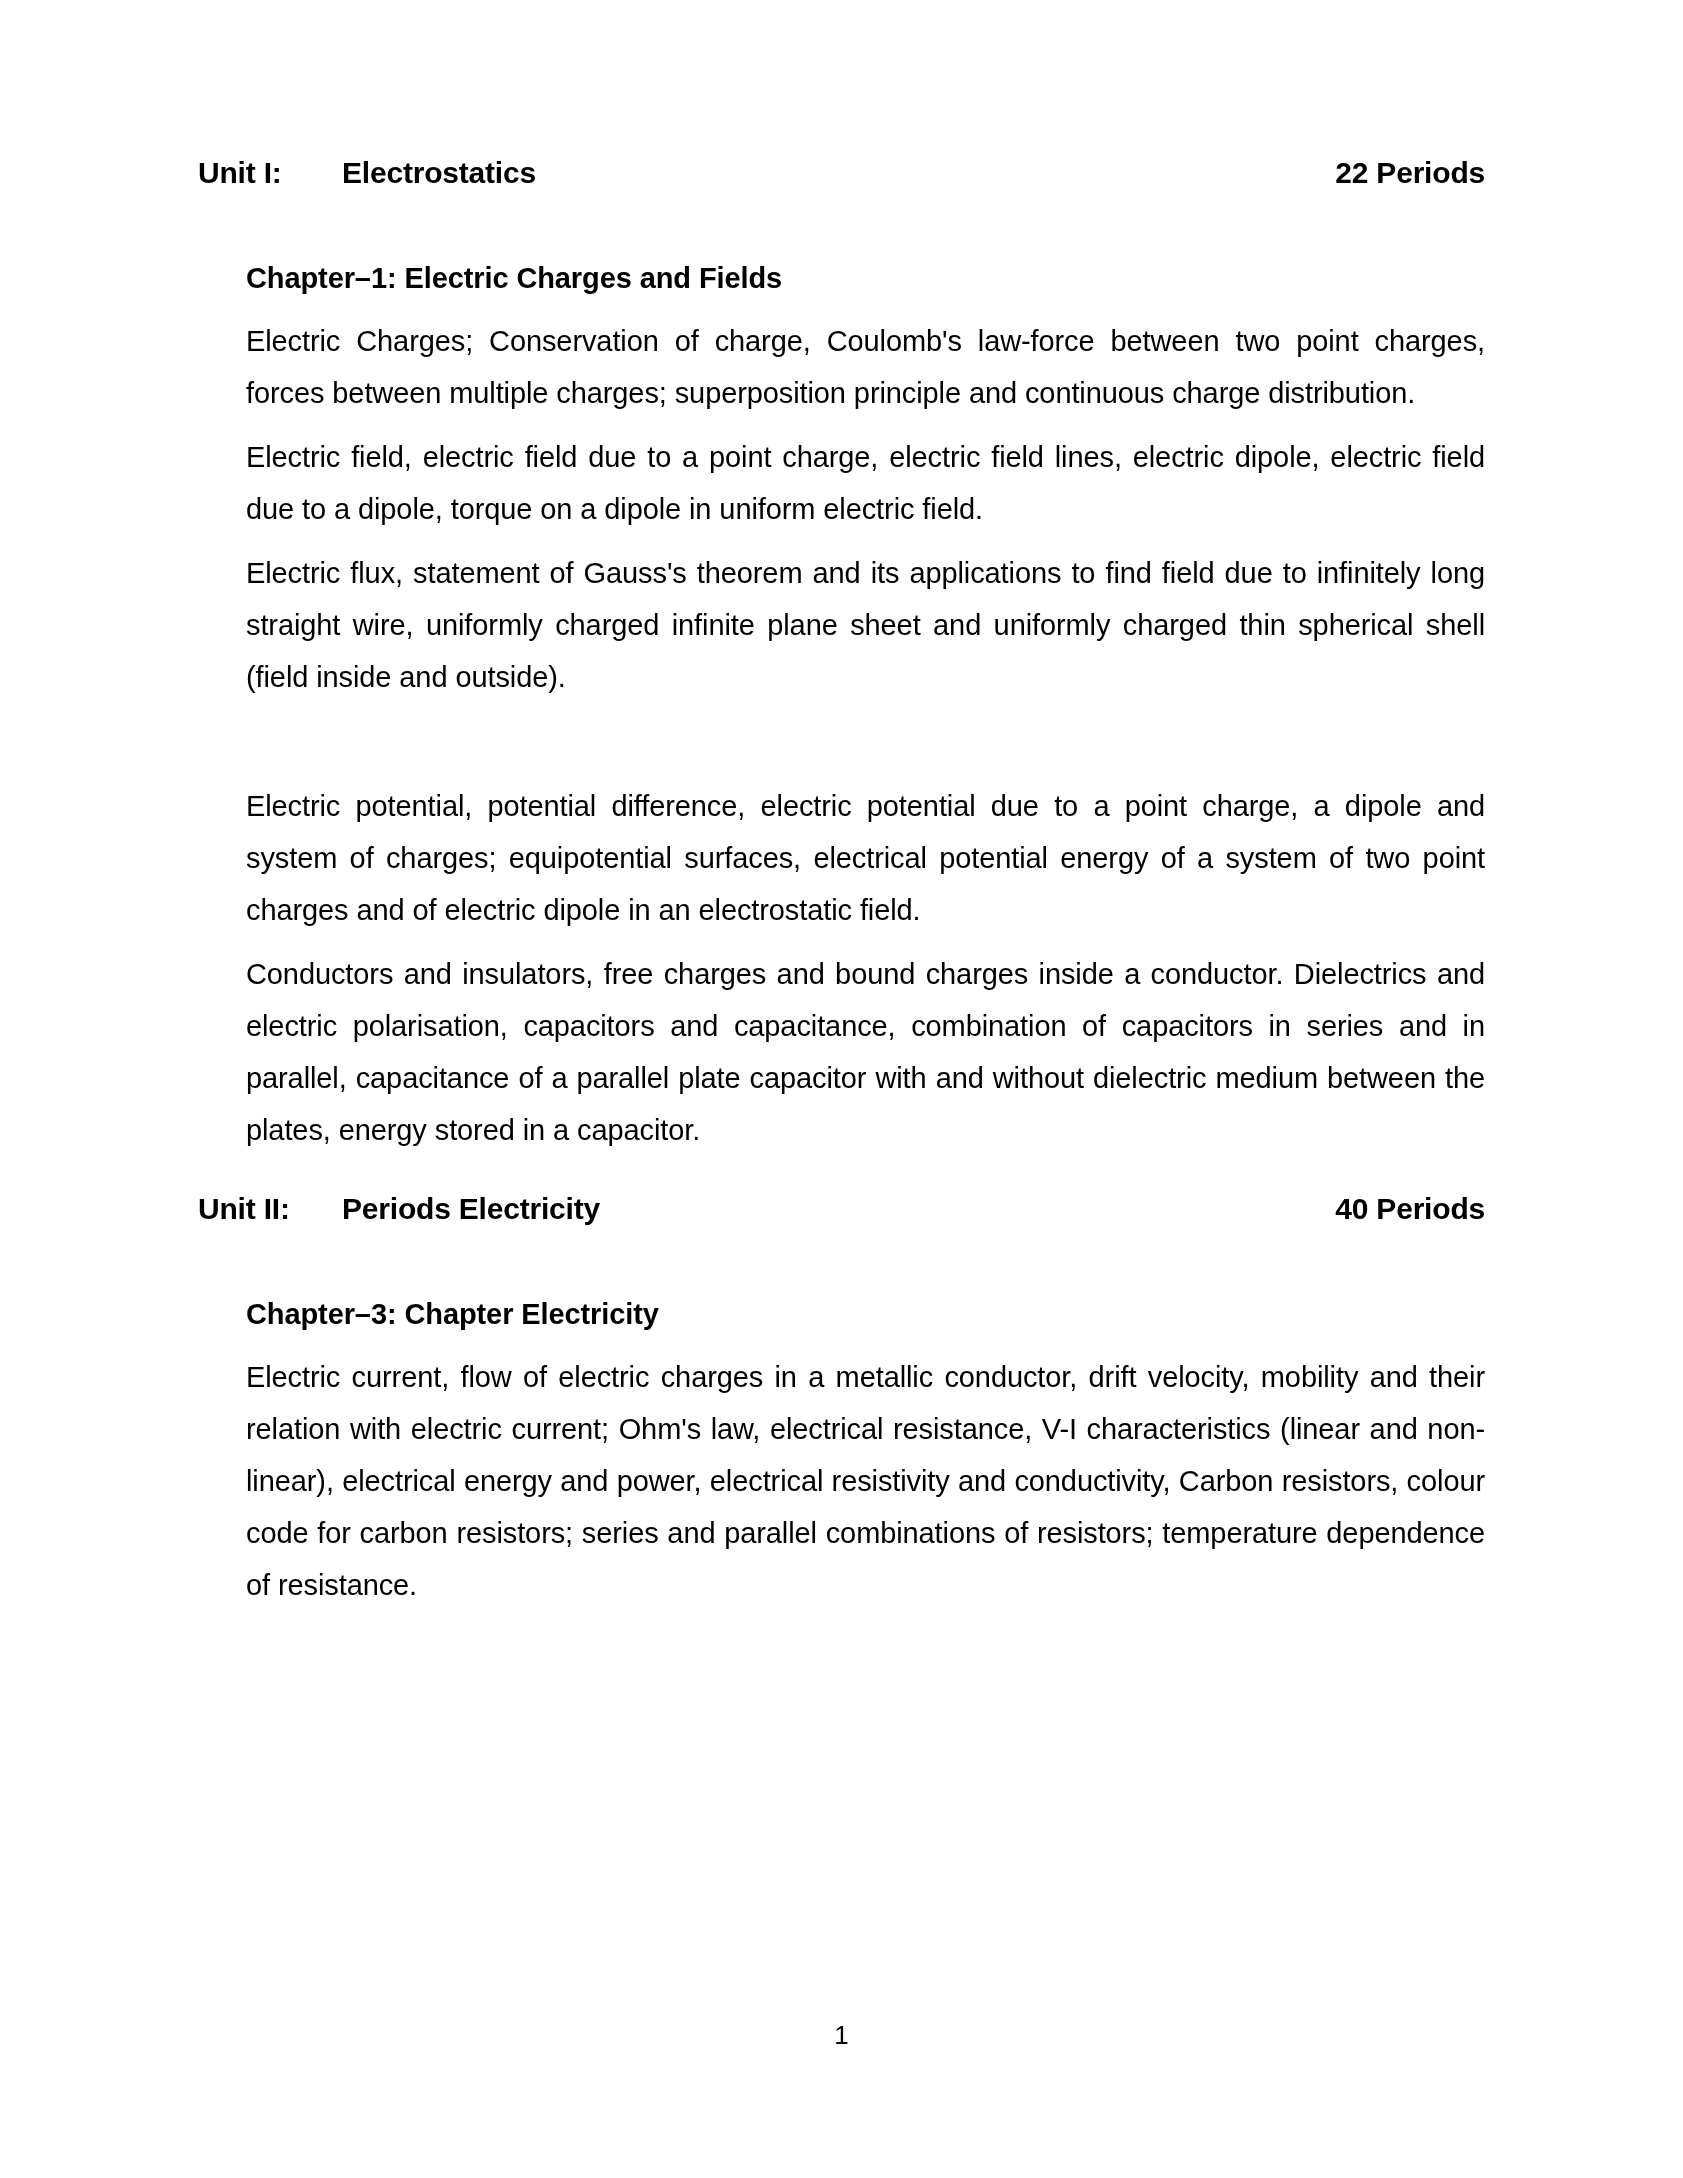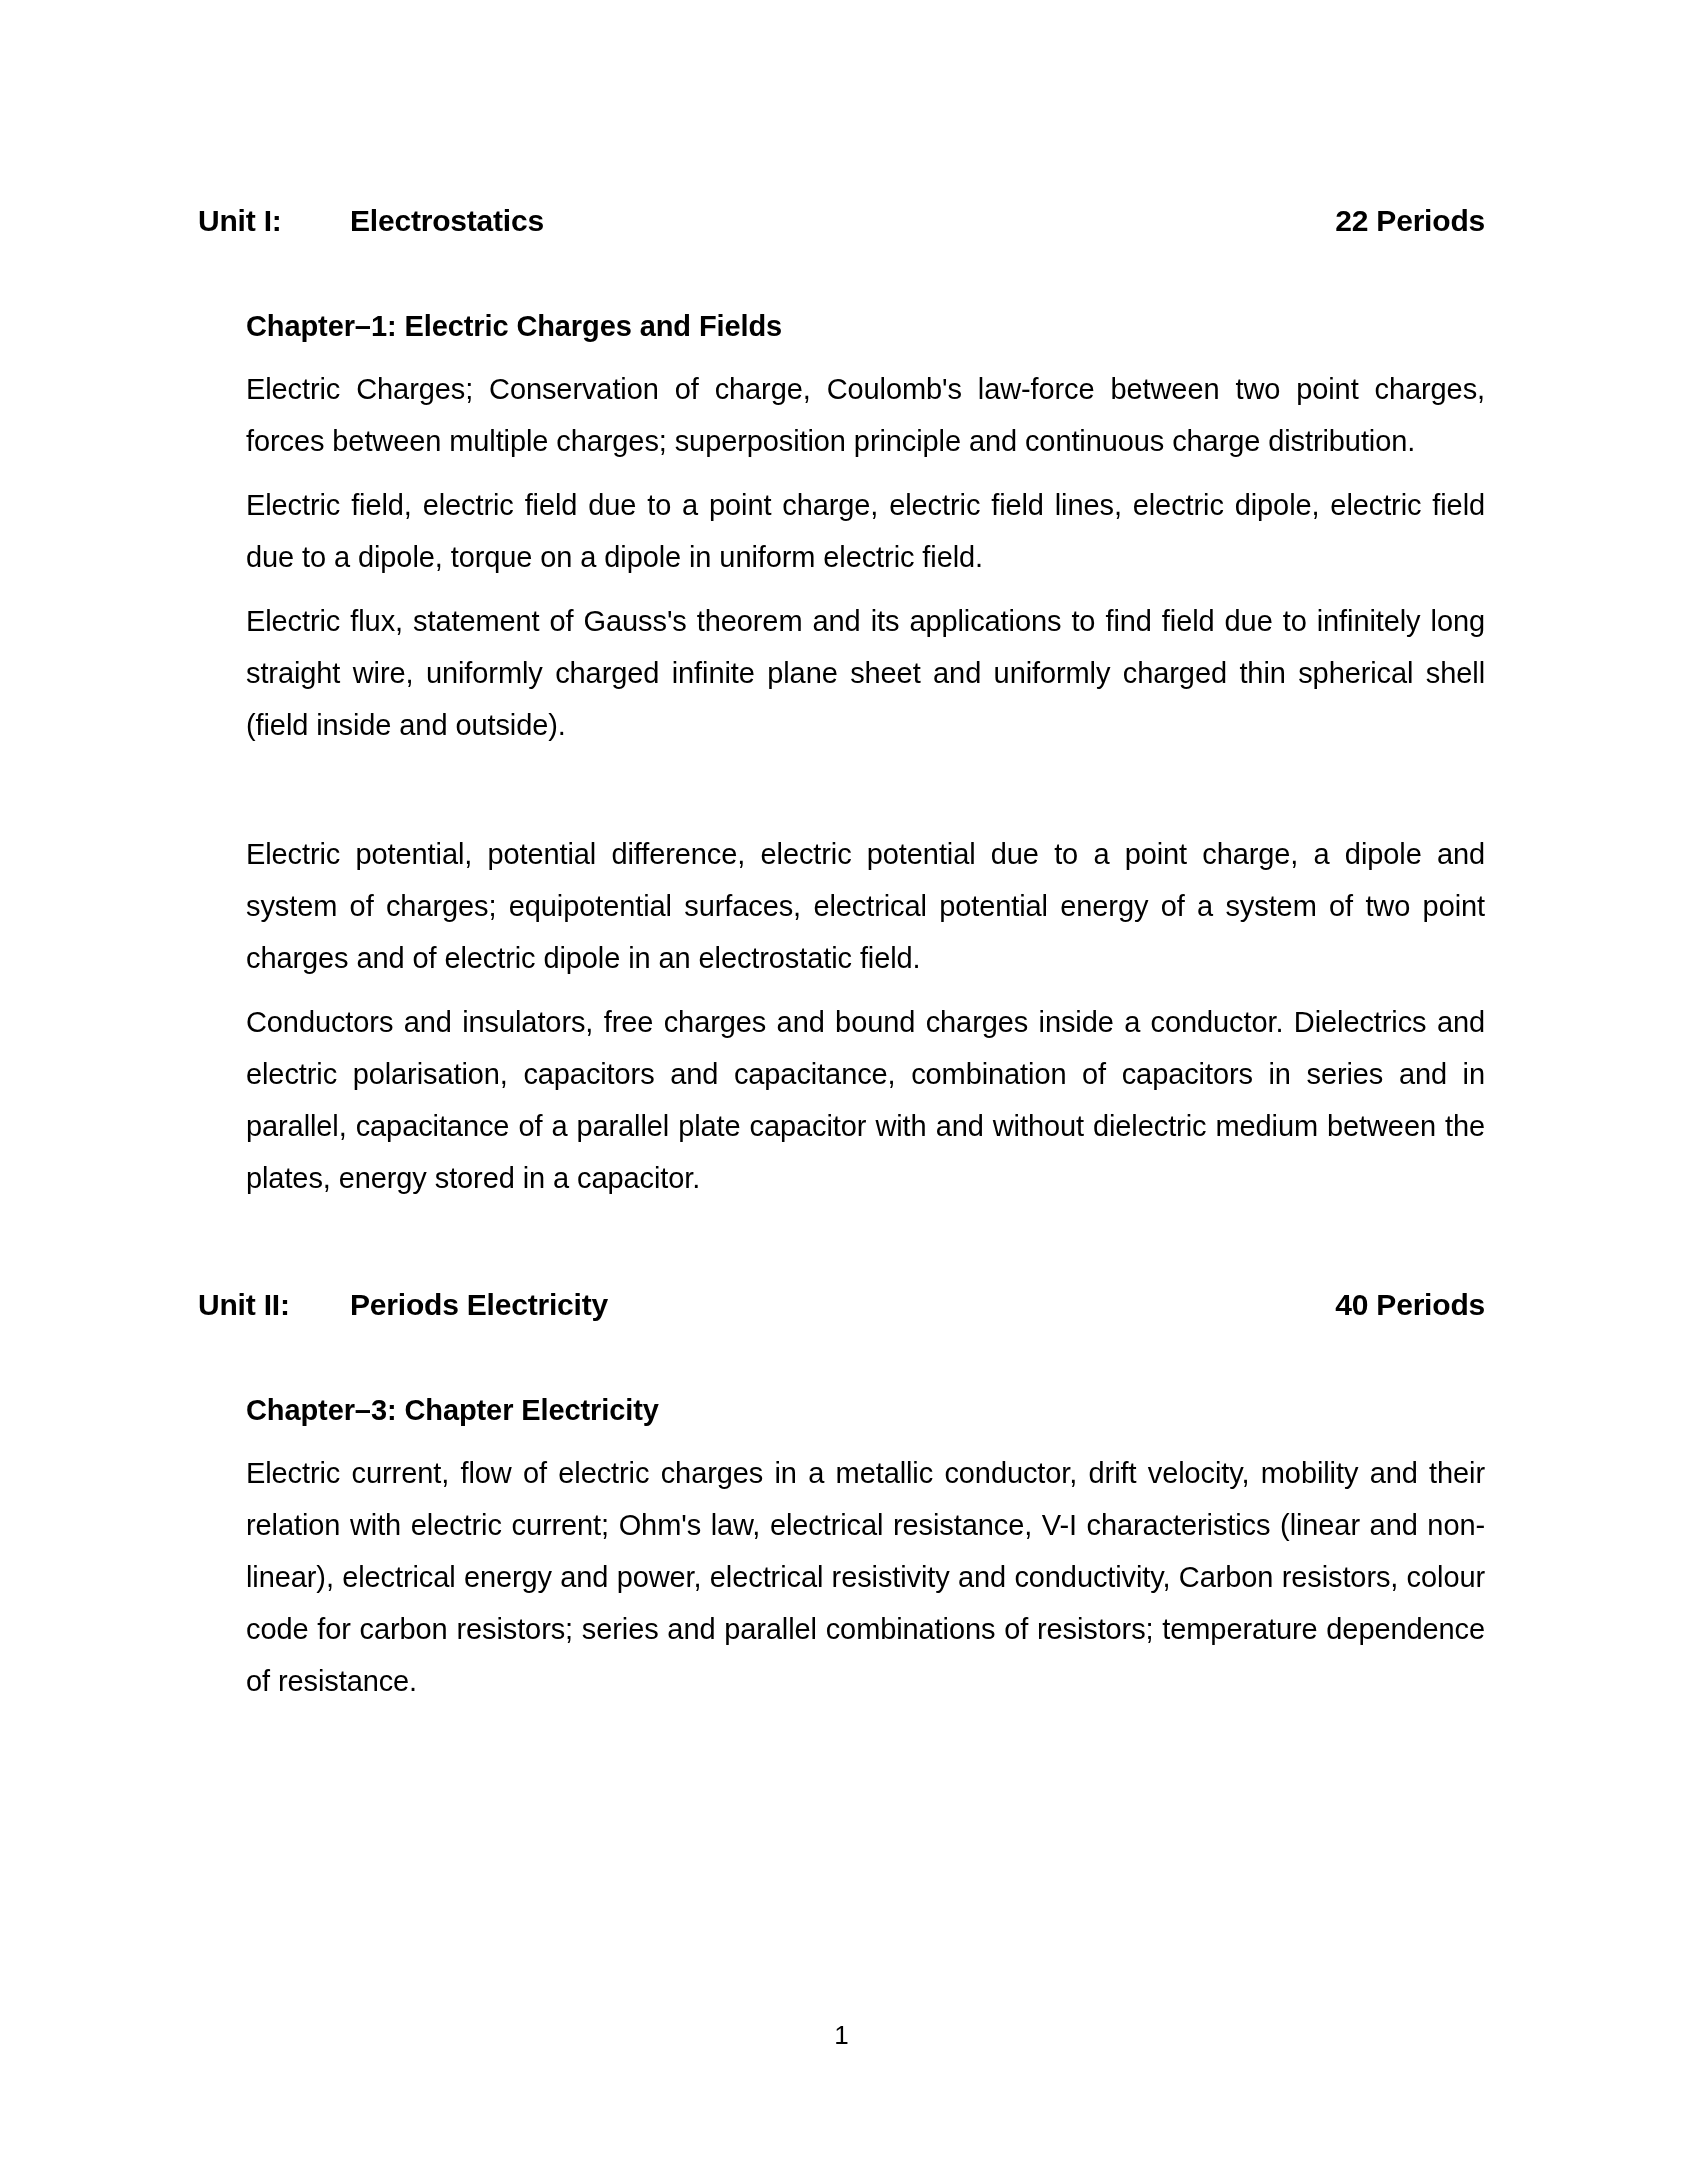--- a/index.html
+++ b/index.html
@@ -28,31 +28,29 @@
   }
 
   
   .unit-line {
     display: flex;
     align-items: baseline;
     font-weight: bold;
     font-size: 30px;
     line-height: 1.0;
     letter-spacing: -0.2px;
-    gap: 8px;
   }
   .unit-label {
     width: 144px;
     flex: 0 0 144px;
     white-space: nowrap;
   }
   .unit-title {
     flex: 1 1 auto;
     white-space: nowrap;
-    margin-top: 48px;
   }
   .unit-periods {
     flex: 0 0 auto;
     white-space: nowrap;
     text-align: right;
   }
 
   .section {
     margin-left: 48px;
   }

